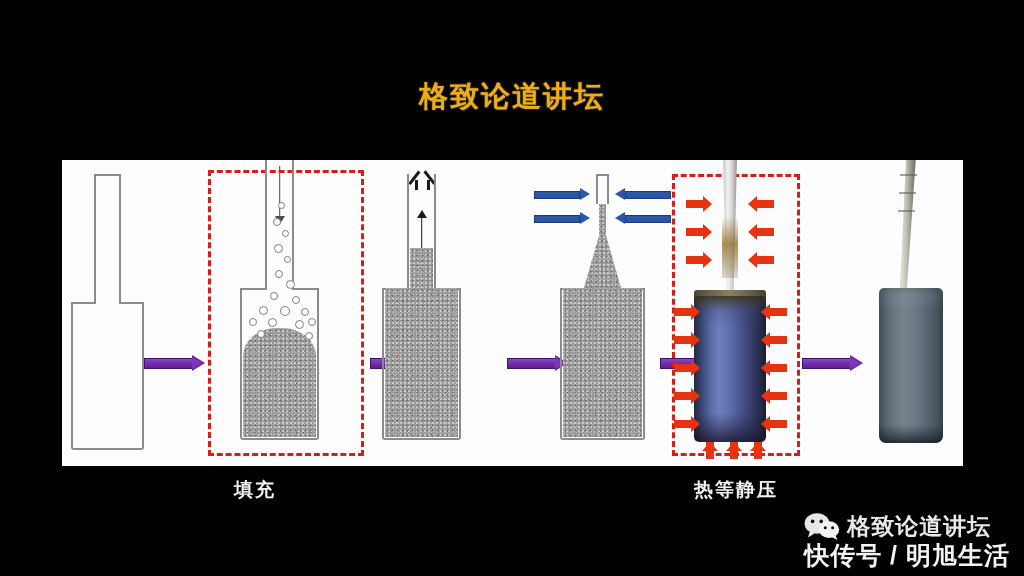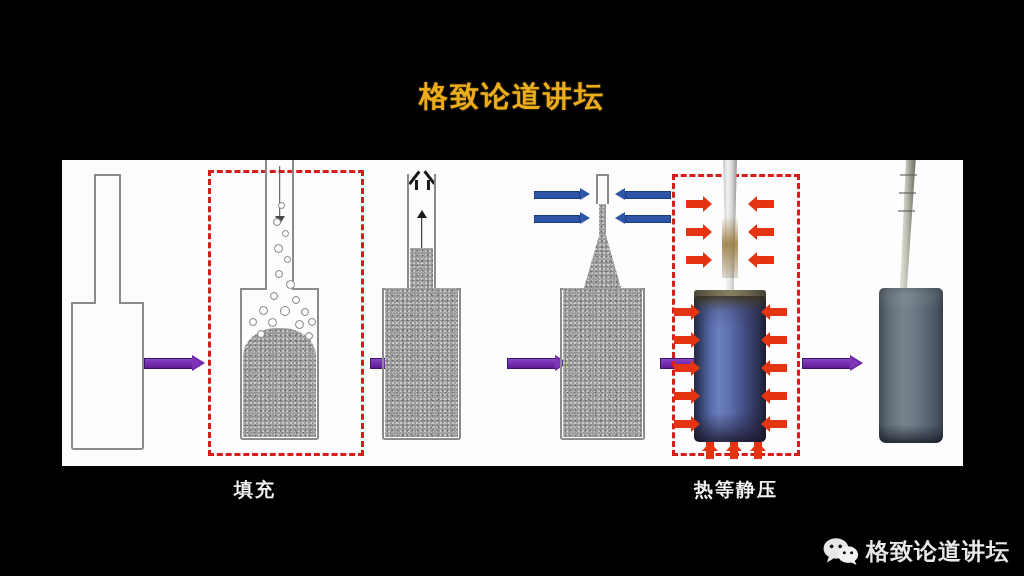--- a/index.html
+++ b/index.html
@@ -482,13 +482,14 @@
       <polygon points="6,18 4,24.5 10.5,20.5" fill="#e7e7e7"></polygon>
       <circle cx="8.6" cy="8.4" r="1.8" fill="#0c0c0c"></circle>
       <circle cx="17.2" cy="8.4" r="1.8" fill="#0c0c0c"></circle>
       <ellipse cx="25" cy="16.6" rx="10.2" ry="8.4" fill="#f2f2f2"></ellipse>
       <polygon points="31.5,22.5 33.6,27 27.5,24" fill="#f2f2f2"></polygon>
       <circle cx="21.3" cy="14.8" r="1.5" fill="#0c0c0c"></circle>
       <circle cx="28.6" cy="14.8" r="1.5" fill="#0c0c0c"></circle>
     </svg>
     <span id="wm-channel">格致论道讲坛</span>
   </div>
+  <div id="wm-account">快传号 / 明旭生活</div>
 </div>
 
 </body></html>

